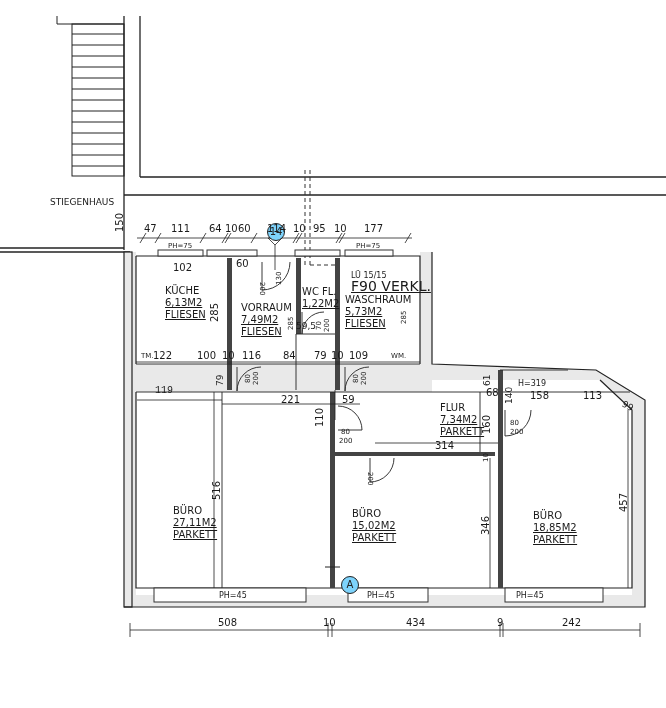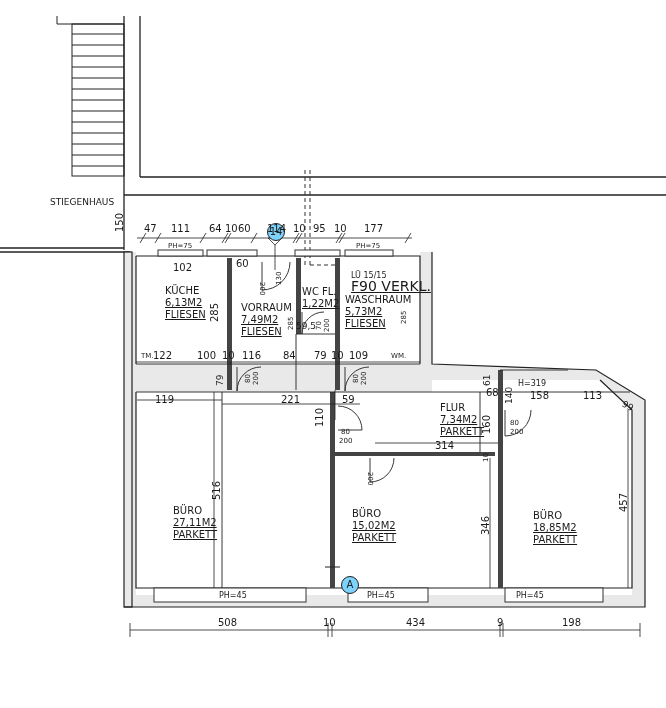--- a/index.html
+++ b/index.html
@@ -225,21 +225,21 @@
 <div class="lbl dim" style="left:331px;top:350px;">10</div>
 <div class="lbl dim" style="left:349px;top:350px;">109</div>
 <div class="lbl sm" style="left:391px;top:352px;">WM.</div>
 
 <div class="lbl v sm" style="left:216px;top:386px;font-size:9px;">79</div>
 <div class="lbl v sm" style="left:244px;top:383px;">80</div>
 <div class="lbl v sm" style="left:252px;top:385px;">200</div>
 <div class="lbl v sm" style="left:352px;top:383px;">80</div>
 <div class="lbl v sm" style="left:360px;top:385px;">200</div>
 
-<div class="lbl dim" style="left:155px;top:394px;">119</div>
+<div class="lbl dim" style="left:155px;top:385px;font-family:Liberation Mono, monospace;">119</div>
 <div class="lbl dim" style="left:281px;top:394px;">221</div>
 <div class="lbl dim" style="left:342px;top:394px;">59</div>
 <div class="lbl v dim" style="left:314px;top:427px;">110</div>
 <div class="lbl sm" style="left:341px;top:428px;">80</div>
 <div class="lbl sm" style="left:339px;top:437px;">200</div>
 <div class="lbl v sm" style="left:374px;top:472px;transform:rotate(90deg);">200</div>
 
 <div class="lbl v sm" style="left:483px;top:386px;font-size:9px;">61</div>
 <div class="lbl sm" style="left:486px;top:389px;font-size:10px;">68</div>
 <div class="lbl sm" style="left:518px;top:380px;font-size:8px;">H=319</div>
@@ -282,15 +282,15 @@
 <div class="circ" style="left:341px;top:558px;">A</div>
 
 <div class="lbl sm" style="left:219px;top:592px;font-size:8px;">PH=45</div>
 <div class="lbl sm" style="left:367px;top:592px;font-size:8px;">PH=45</div>
 <div class="lbl sm" style="left:516px;top:592px;font-size:8px;">PH=45</div>
 
 <div class="lbl dim" style="left:218px;top:617px;">508</div>
 <div class="lbl dim" style="left:323px;top:617px;">10</div>
 <div class="lbl dim" style="left:406px;top:617px;">434</div>
 <div class="lbl dim" style="left:497px;top:617px;">9</div>
-<div class="lbl dim" style="left:562px;top:617px;">198</div>
+<div class="lbl dim" style="left:562px;top:617px;">242</div>
 
 </div>
 
 </body></html>

